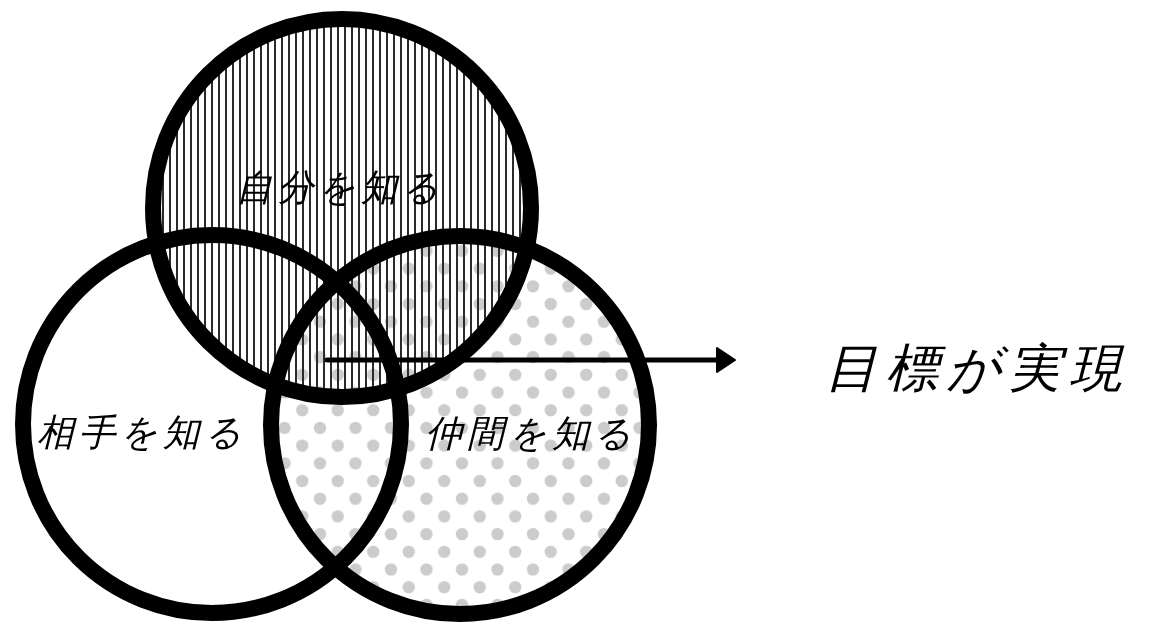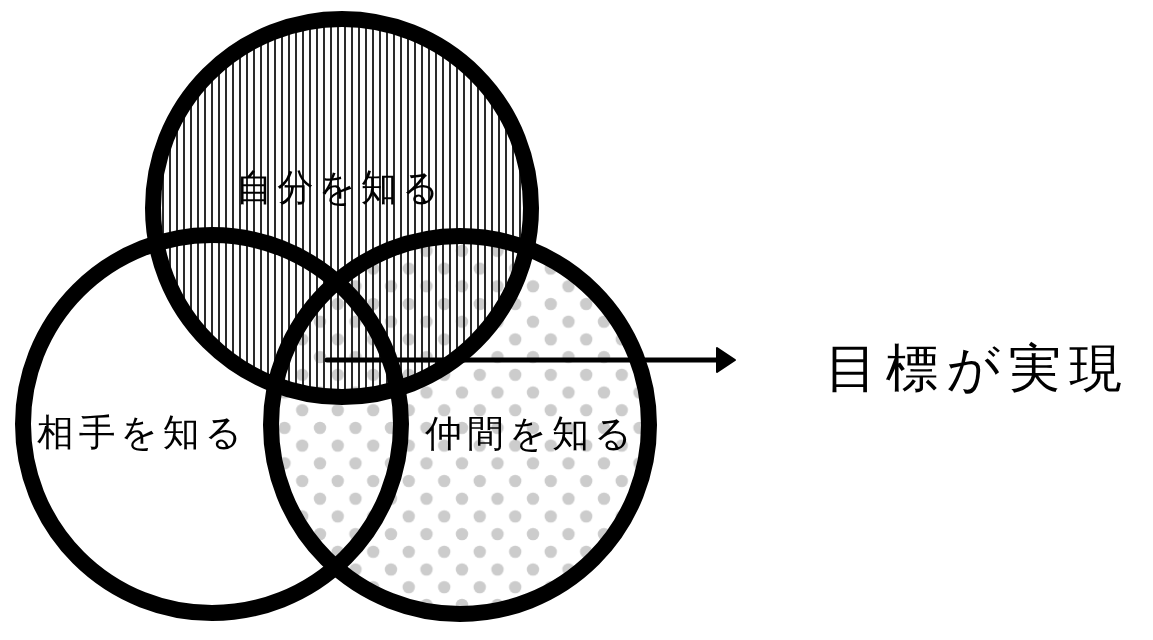--- a/index.html
+++ b/index.html
@@ -7,20 +7,21 @@
       padding: 0;
       background: #ffffff;
       width: 1153px;
       height: 640px;
       overflow: hidden;
     }
     #stage {
       position: relative;
       width: 1153px;
       height: 520px;
+      font-style: italic;
     }
     svg#diagram {
       position: absolute;
       left: 0;
       top: 0;
     }
     .label {
       font-family: "DejaVu Sans", sans-serif;
       fill: #000000;
     }

